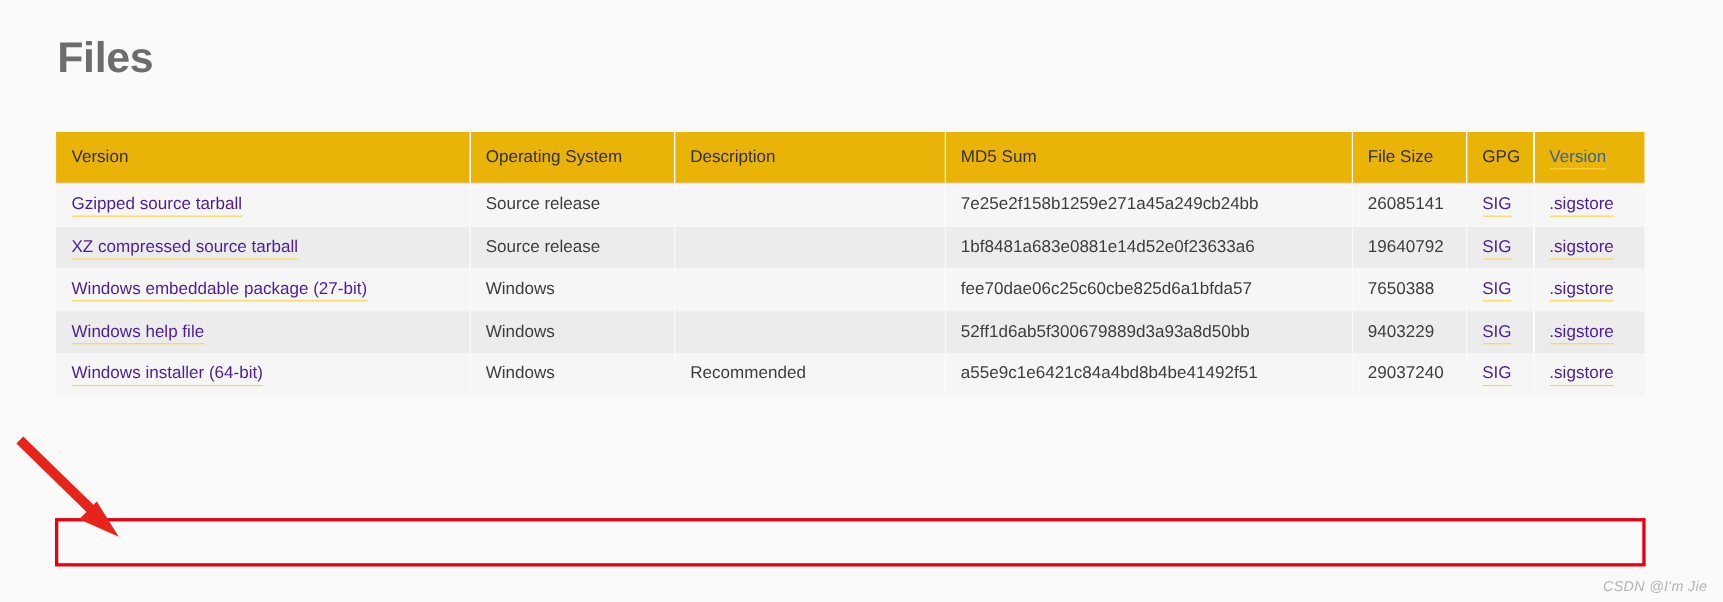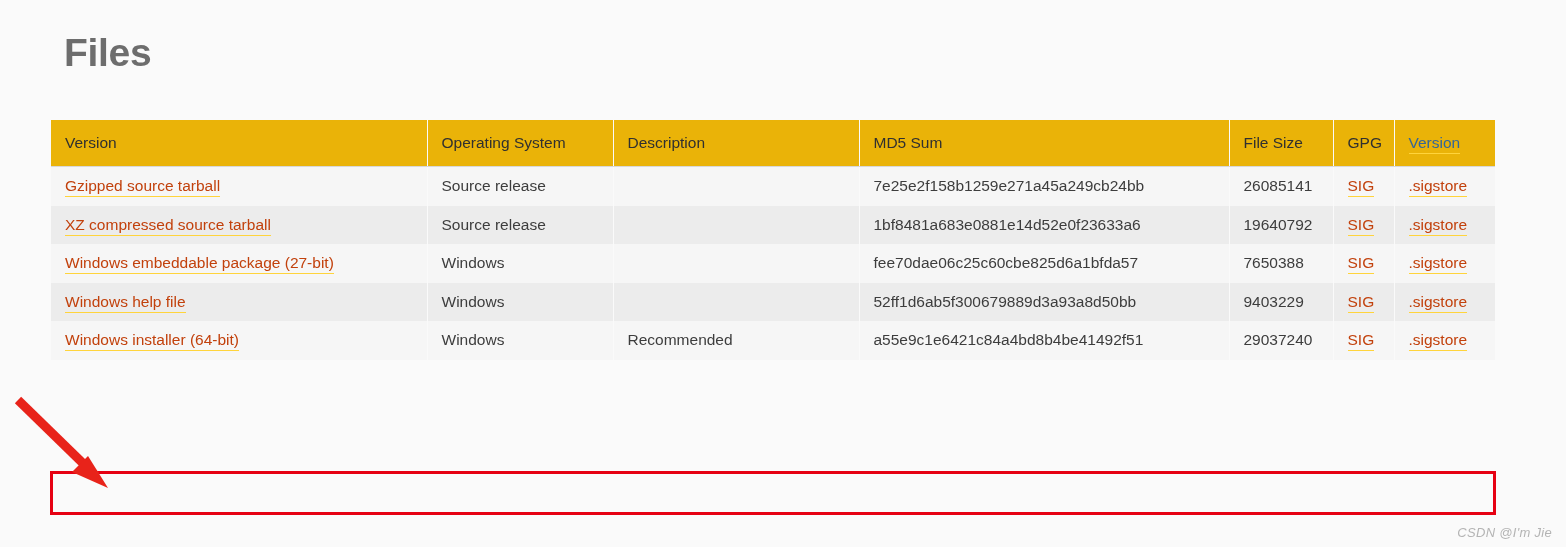--- a/index.html
+++ b/index.html
@@ -10,21 +10,21 @@
   }
   #page {
     position: relative;
     width: 1566px;
     height: 547px;
     background: #fafafa;
     overflow: hidden;
   }
   .page-title {
     position: absolute;
-    left: 64px;
+    left: 52px;
     top: 33px;
     font-size: 39px;
     font-weight: bold;
     color: #6d6d6d;
     letter-spacing: -0.3px;
     line-height: 1;
   }
   .files-table-wrap {
     position: absolute;
     left: 51px;
@@ -60,21 +60,21 @@
     background: #f6f6f6;
   }
   table.files-table tbody tr:nth-child(even) td {
     background: #ececec;
   }
   table.files-table td:last-child,
   table.files-table th:last-child {
     border-right: none;
   }
   a.tlink {
-    color: #c2410c;
+    color: #4c1d95;
     text-decoration: none;
     border-bottom: 1.5px solid #ffd43b;
     padding-bottom: 2px;
   }
   th a.tlink {
     color: #336699;
   }
   .col-version   { width: 376px; }
   .col-os        { width: 186px; }
   .col-desc      { width: 246px; }

